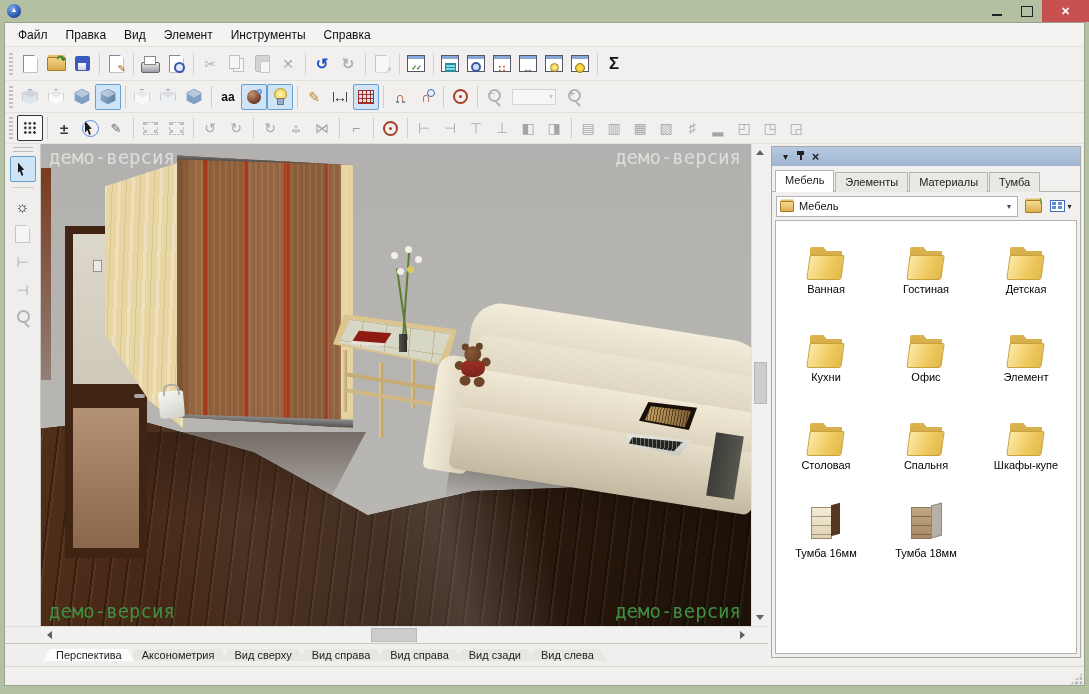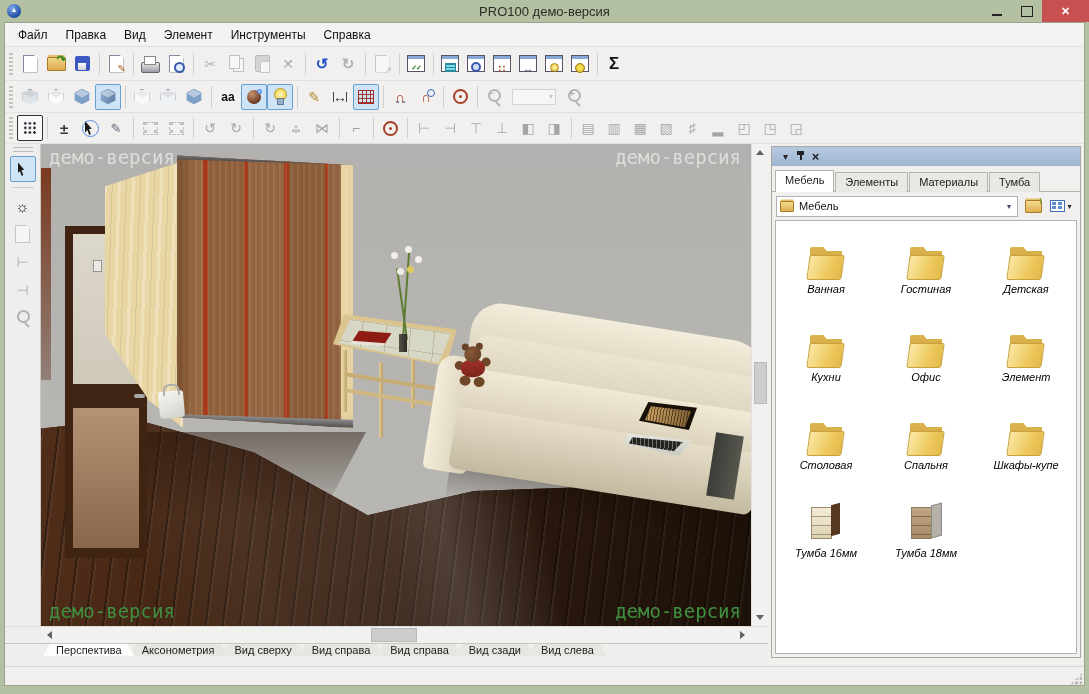--- a/index.html
+++ b/index.html
@@ -175,21 +175,21 @@
   .tri-r{border:4px solid transparent;border-left:5px solid #606060;margin-right:-4px;}
   .vthumb{position:absolute;top:218px;left:2px;width:13px;height:42px;background:#cdcdcb;border:1px solid #b9b9b7;}
   .vscroll .sarr.bottom{position:absolute;bottom:0;}
   .hscrollrow{height:17px;display:flex;flex:0 0 auto;background:#f1f1ef;border-top:1px solid #dddddb;}
   .hpad{width:36px;flex:0 0 auto;background:#efeeec;}
   .htrack{position:relative;width:710px;flex:0 0 auto;display:flex;align-items:center;}
   .htrack .sarr.right{position:absolute;right:0;}
   .hthumb{position:absolute;left:330px;top:1px;width:46px;height:14px;background:#cdcdcb;border:1px solid #b9b9b7;}
   .hcorner{width:17px;background:#f1f1ef;flex:0 0 auto;}
   
-  .vtabs{height:23px;display:flex;align-items:flex-start;background:#f0efed;border-top:1px solid #c6c5c1;padding-left:38px;flex:0 0 auto;}
+  .vtabs{height:23px;display:flex;align-items:center;background:#f0efed;border-top:1px solid #c6c5c1;padding-left:38px;flex:0 0 auto;}
   .vtab{display:flex;align-items:center;padding:0 13px;font-size:11px;color:#222;background:#e7e6e2;clip-path:polygon(7px 0,calc(100% - 7px) 0,100% 100%,0 100%);margin-right:-6px;filter:drop-shadow(-1px 0 0 #a8a7a3);}
   .vtab[data-active="true"]{background:#fdfdfb;z-index:2;}
   
   .panelwrap{flex:1 1 auto;display:flex;flex-direction:column;padding:2px 3px 8px 3px;background:#f1f0ee;}
   .panel{flex:1 1 auto;display:flex;flex-direction:column;border:1px solid #a9a8a2;background:#f1f0ee;overflow:hidden;}
   .phead{height:19px;background:linear-gradient(180deg,#b6c9e0,#9fb6d2);display:flex;align-items:center;padding:0 4px 0 6px;flex:0 0 auto;}
   .ptitle{font-size:11px;color:#16233a;flex:1;}
   .phbtn{width:15px;height:15px;display:flex;align-items:center;justify-content:center;color:#222;position:relative;}
   .phbtn[data-icon="menu-down-icon"]::before{content:"▾";font-size:10px;}
   .phbtn[data-icon="pin-icon"]::before{content:"";position:absolute;left:4px;top:2px;width:7px;height:4px;background:#222;}
@@ -205,42 +205,41 @@
   .combo-dd::before{content:"▾";}
   .pbtn{width:25px;height:22px;display:flex;align-items:center;justify-content:center;position:relative;}
   .pbtn[data-icon="folder-up-icon"]::before{content:"";width:15px;height:11px;background:linear-gradient(#f4dd8d,#dfae52);border:1px solid #a67c28;border-radius:1px;box-shadow:0 -2px 0 -.5px #e5c068;}
   .pbtn[data-icon="folder-up-icon"]::after{content:"↑";position:absolute;top:0;right:3px;font-size:10px;font-weight:bold;color:#1e8a1e;}
   .pbtn[data-icon="view-mode-icon"]{width:30px;}
   .pbtn[data-icon="view-mode-icon"]::before{content:"";width:13px;height:10px;background:#fff;border:1px solid #3f6db8;background-image:linear-gradient(#5b8dd6,#5b8dd6),linear-gradient(#5b8dd6,#5b8dd6),linear-gradient(#5b8dd6,#5b8dd6),linear-gradient(#5b8dd6,#5b8dd6);background-size:4px 3px;background-position:1px 1px,7px 1px,1px 5px,7px 5px;background-repeat:no-repeat;margin-right:2px;}
   .pbtn[data-icon="view-mode-icon"]::after{content:"▾";font-size:8px;color:#222;}
   .plist{flex:1 1 auto;background:#fff;border:1px solid #b2b1ab;margin:0 3px 3px 3px;overflow:hidden;display:grid;grid-template-columns:repeat(3,1fr);grid-auto-rows:88px;padding-top:6px;}
   .lib-item{display:flex;flex-direction:column;align-items:center;justify-content:flex-start;}
   .lib-ico{height:52px;display:flex;align-items:flex-end;justify-content:center;}
-  .lib-label{font-size:11px;color:#000;margin-top:4px;white-space:nowrap;font-style:italic;}
+  .lib-label{font-size:11px;color:#000;margin-top:4px;white-space:nowrap;}
   .thumb{position:relative;}
   .lib-item[data-kind="folder"] .thumb{width:36px;height:32px;}
   .lib-item[data-kind="folder"] .thumb::before{content:"";position:absolute;left:2px;top:0;width:32px;height:30px;background:linear-gradient(#dcb54f,#c89a36);border-radius:2px;clip-path:polygon(0 0,42% 0,52% 13%,100% 13%,100% 100%,0 100%);}
   .lib-item[data-kind="folder"] .thumb::after{content:"";position:absolute;left:0;top:8px;width:33px;height:23px;background:linear-gradient(105deg,#fbe9a6,#eec95f 60%,#e2b94a);border:1px solid #c9a23d;border-radius:2px 2px 3px 3px;transform:skewX(-8deg);}
   .lib-item[data-kind="cabinet16"] .thumb,.lib-item[data-kind="cabinet18"] .thumb{width:36px;height:42px;}
   .lib-item[data-kind="cabinet16"] .thumb::before{content:"";position:absolute;left:3px;top:6px;width:19px;height:30px;background-image:repeating-linear-gradient(180deg,transparent 0 8px,#a89878 8px 9px),linear-gradient(#f2ecd8,#ded2b4);border:1px solid #9a8a6a;}
   .lib-item[data-kind="cabinet16"] .thumb::after{content:"";position:absolute;left:23px;top:3px;width:9px;height:31px;background:#553722;transform:skewY(-16deg);}
   .lib-item[data-kind="cabinet18"] .thumb::before{content:"";position:absolute;left:3px;top:6px;width:19px;height:30px;background-image:repeating-linear-gradient(180deg,transparent 0 8px,#7a6a50 8px 9px),linear-gradient(#c2a582,#a88a66);border:1px solid #8a7a60;}
   .lib-item[data-kind="cabinet18"] .thumb::after{content:"";position:absolute;left:23px;top:3px;width:9px;height:31px;background:#b5b1a8;border:1px solid #8a8a85;transform:skewY(-16deg);}
   
   .statusbar{height:19px;background:#f1f0ee;border-top:1px solid #d8d7d3;display:flex;align-items:flex-end;flex:0 0 auto;}
   .grip-dots{margin-left:auto;width:13px;height:13px;margin-right:1px;background:radial-gradient(circle at 2px 2px,#b2b2b0 1.4px,transparent 1.7px) 0 0/4.4px 4.4px;clip-path:polygon(100% 0,100% 100%,0 100%);}
 </style>
 </head>
 <body>
 
 <div class="app">
 
   <div class="titlebar">
     <span class="appicon"></span>
-    <span class="apptitle">PRO100 демо-версия</span>
     <span class="wctrl">
         <span class="wbtn" data-icon="minimize-icon"></span>
         <span class="wbtn" data-icon="maximize-icon"></span>
         <span class="wbtn" data-icon="close-icon"></span>
       </span>
   </div>
 
   <div class="chrome">
 
     <div class="menubar">

